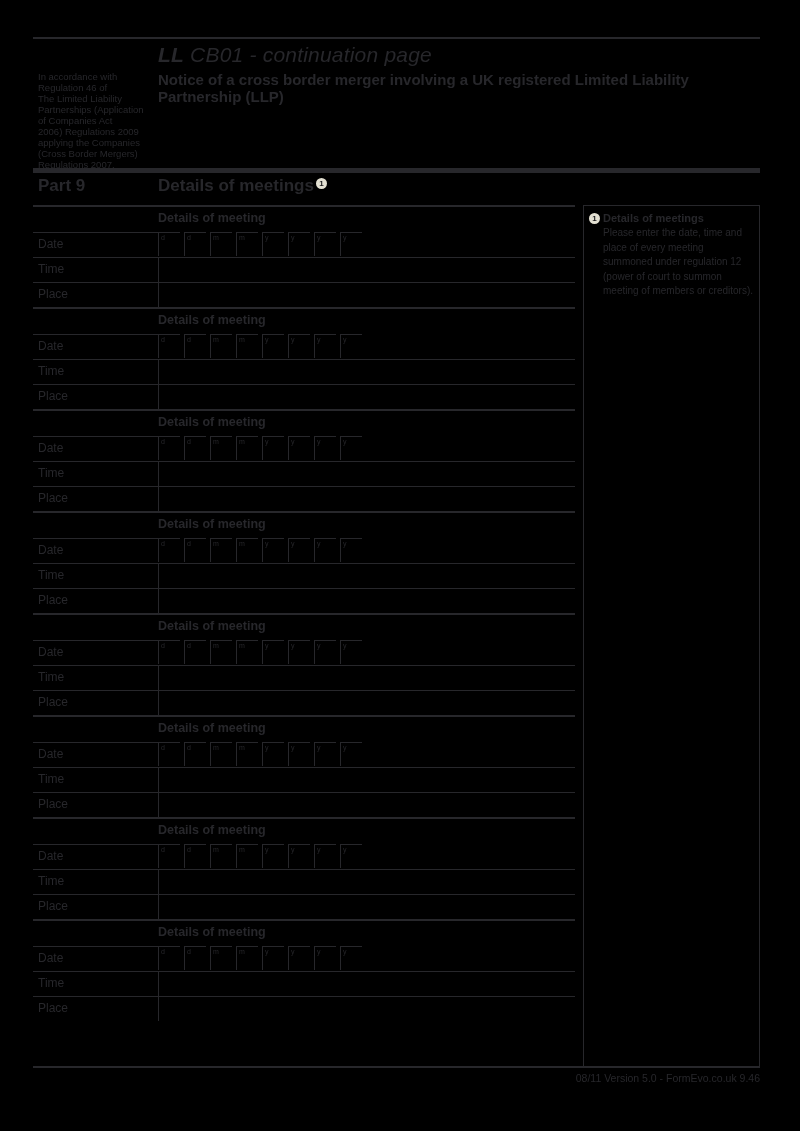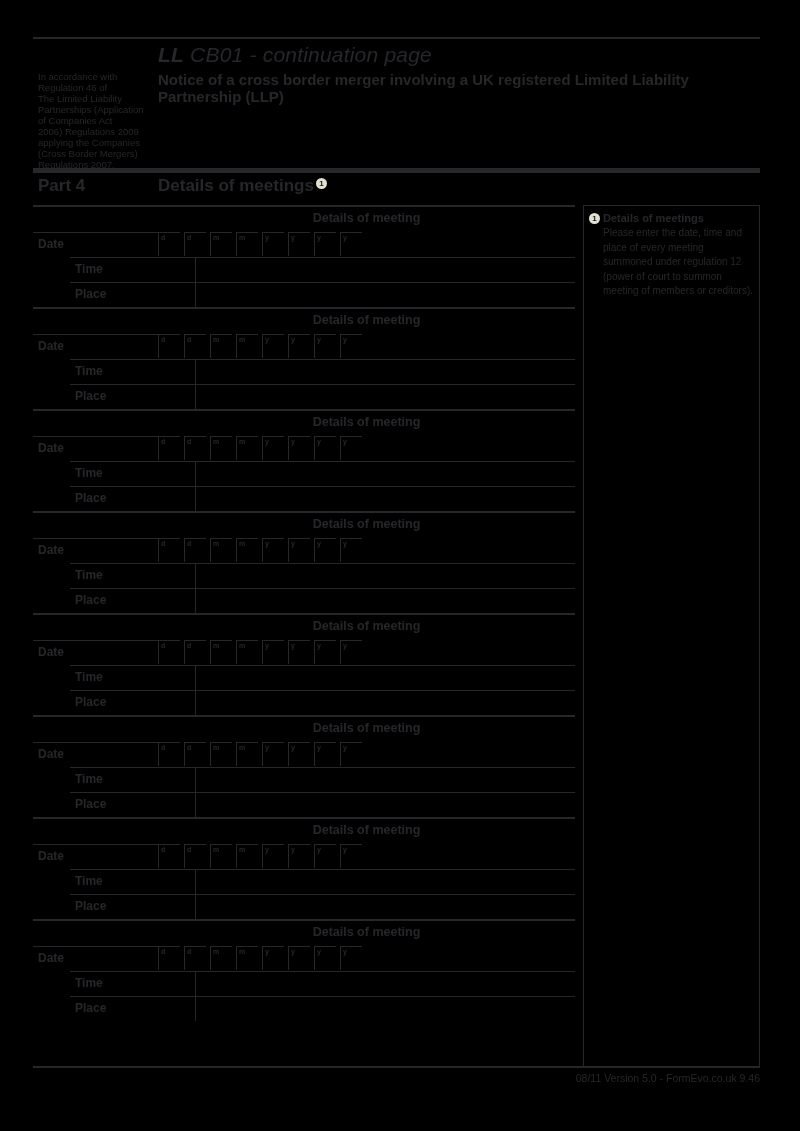--- a/index.html
+++ b/index.html
@@ -27,25 +27,25 @@
   .part3label{width:125px;padding-left:5px;box-sizing:border-box;}
   .marker{
     display:inline-block;width:11px;height:11px;border-radius:50%;
     background:var(--marker-bg);color:var(--marker-ink);
     font-size:8px;font-weight:700;line-height:11px;text-align:center;
   }
   .sup{vertical-align:5px;margin-left:2px;}
   
   .main{position:absolute;top:205px;left:33px;width:542px;}
   .meeting{border-top:2px solid var(--ink);}
-  .sec-header{height:25px;box-sizing:border-box;padding:4px 0 0 125px;font-size:12.5px;font-weight:700;text-align:center;}
-  .row{display:flex;height:25px;box-sizing:border-box;font-weight:bold;}
+  .sec-header{height:25px;box-sizing:border-box;padding:4px 0 0 125px;font-size:12.5px;font-weight:700;}
+  .row{display:flex;height:25px;box-sizing:border-box;}
   .row .label{width:125px;box-sizing:border-box;padding:4px 0 0 5px;font-size:12px;}
   .date-row .label{border-top:1px solid var(--ink);}
-  .row.lined{border-top:1px solid var(--ink);margin-left:37px;}
+  .row.lined{border-top:1px solid var(--ink);}
   .field{flex:1;border-left:1px solid var(--ink);}
   .boxes{display:flex;}
   .dbox{
     width:22px;height:24px;box-sizing:border-box;margin-right:4px;
     border-left:1px solid var(--ink);border-top:1px solid var(--ink);
     padding:1px 0 0 2px;
   }
   .dletter{font-size:7px;line-height:8px;display:block;}
   
   .sidebar{
@@ -76,21 +76,21 @@
 (Cross Border Mergers)
 Regulations 2007.</div>
     <div class="titles">
       <div class="form-title"><span class="b">LL</span><span> CB01 - continuation page</span></div>
       <div class="form-subtitle">Notice of a cross border merger involving a UK registered Limited Liability Partnership (LLP)</div>
     </div>
   </div>
 
   <div class="part3bar"></div>
   <div class="part3row">
-    <div class="part3label">Part 4</div>
+    <div class="part3label">Part 9</div>
     <div class="part3heading"><span>Details of meetings</span><span class="marker sup">1</span></div>
   </div>
 
   <div class="main">
 
       <section class="meeting">
         <div class="sec-header">Details of meeting</div>
         <div class="row date-row">
           <div class="label">Date</div>
           <div class="boxes">

